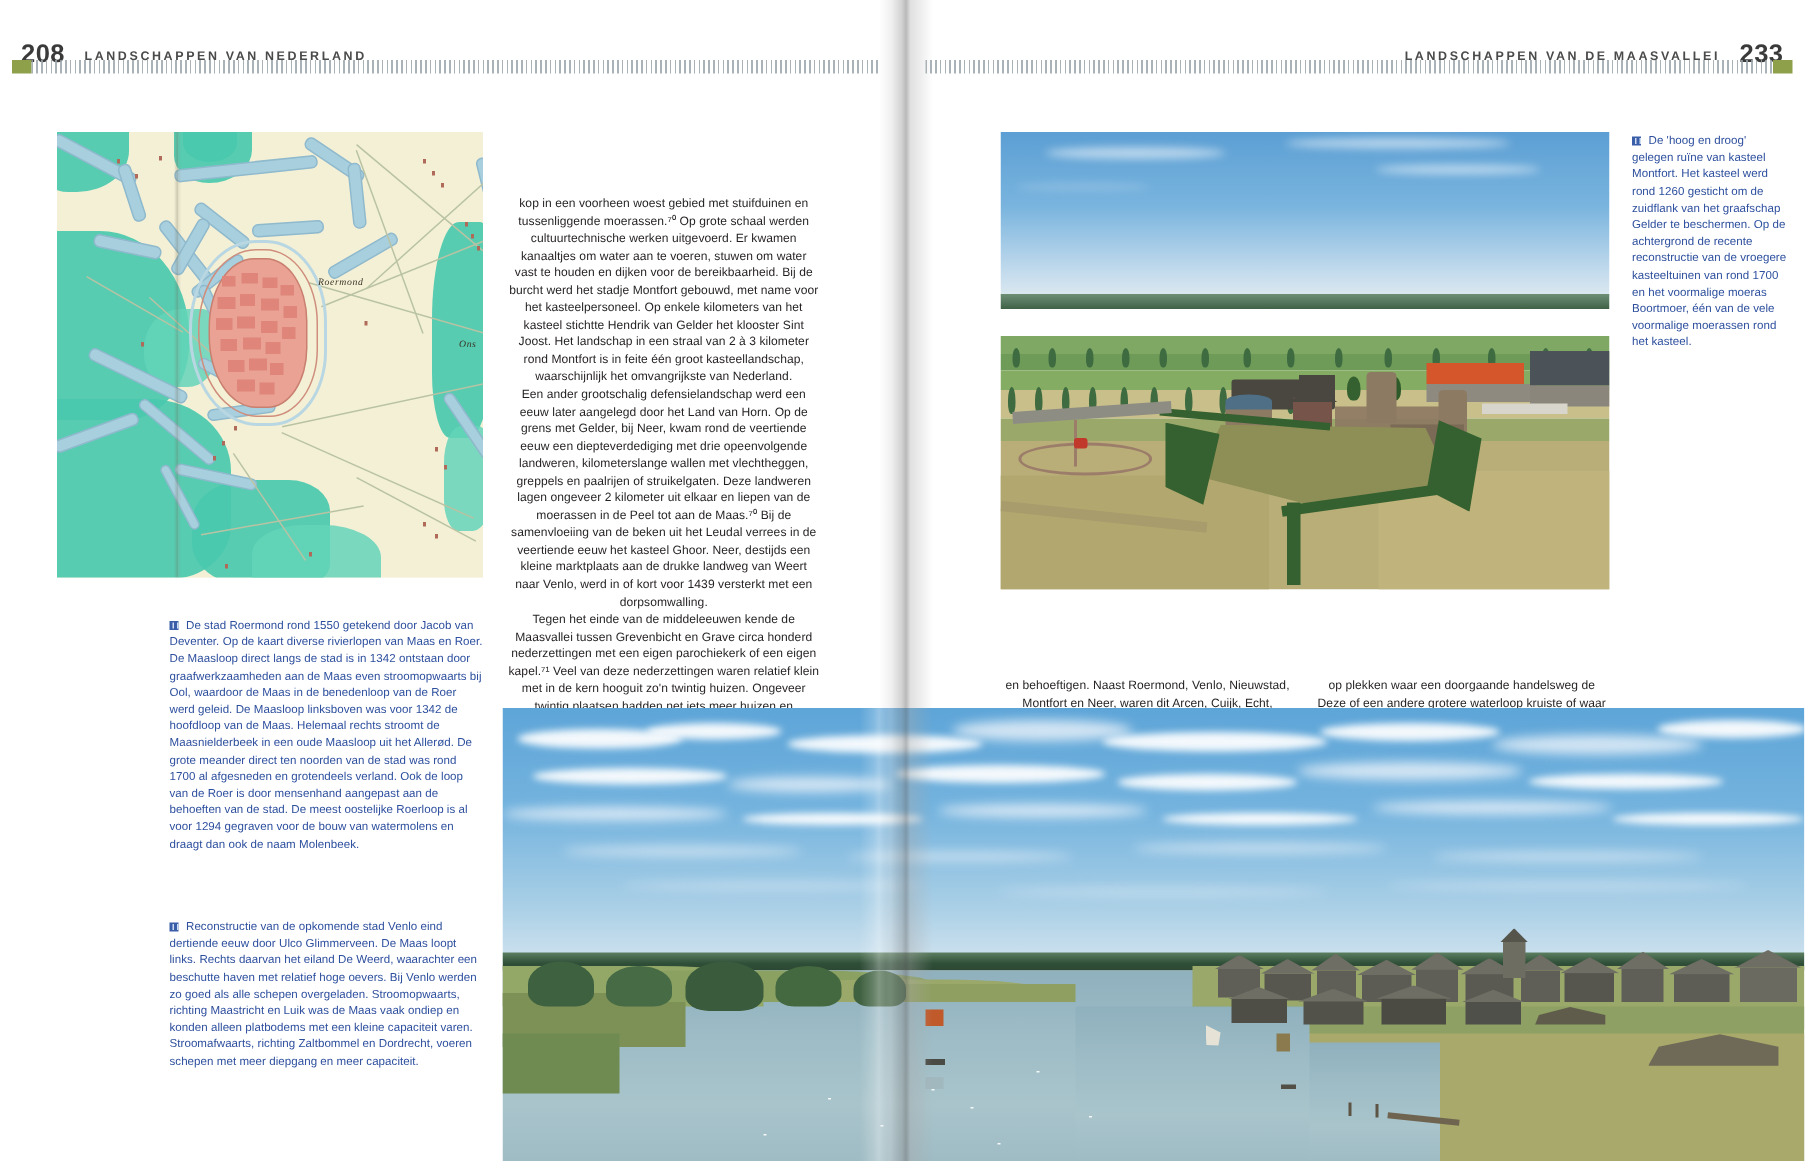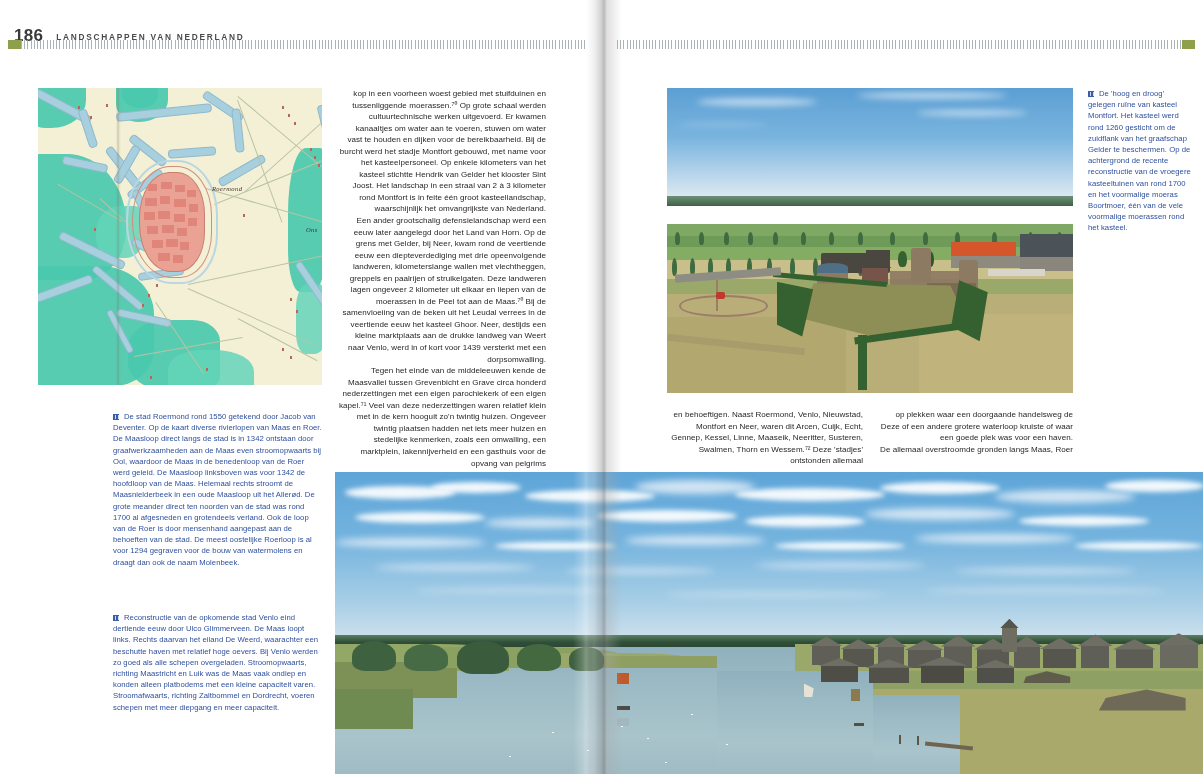--- a/index.html
+++ b/index.html
@@ -82,22 +82,23 @@
       rgba(255,255,255,0) 1px, rgba(255,255,255,0) 3.2px);
     opacity: 0.85;
   }
 
   
   .body-col {
     position: absolute;
     font-size: 8.05px;
     line-height: 11.55px;
     color: #231f20;
-    text-align: right;
+    text-align: center;
     letter-spacing: 0.005em;
+    margin-top: 42px;
   }
   .body-col p { margin: 0; }
   .caption {
     position: absolute;
     font-size: 7.7px;
     line-height: 11.2px;
     color: #2d4f9e;
     letter-spacing: 0.005em;
   }
   .capmark {
@@ -179,22 +180,26 @@
                  rgba(255,255,255,0) 0%, rgba(255,255,255,.20) 35%,
                  rgba(255,255,255,.34) 50%, rgba(255,255,255,.16) 68%,
                  rgba(255,255,255,0) 100%); }
 </style>
 </head>
 <body>
 
 <div class="spread">
 
   <div class="runhead left">
-    <span class="folio">186</span>
+    <span class="folio">208</span>
     <span class="runtitle">LANDSCHAPPEN VAN NEDERLAND</span>
+  </div>
+  <div class="runhead right">
+    <span class="runtitle">LANDSCHAPPEN VAN DE MAASVALLEI</span>
+    <span class="folio">233</span>
   </div>
 
   <div class="rule left">
     <span class="cap"></span>
     <span class="ticks"></span>
   </div>
   <div class="rule right">
     <span class="cap"></span>
     <span class="ticks"></span>
   </div>

